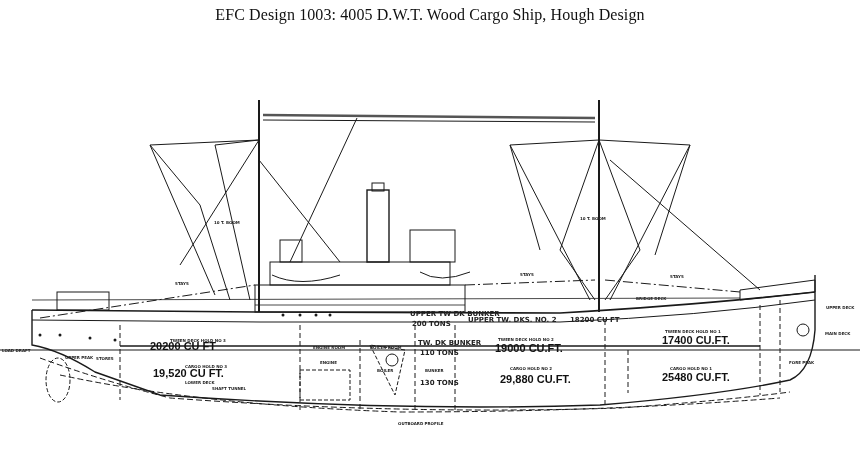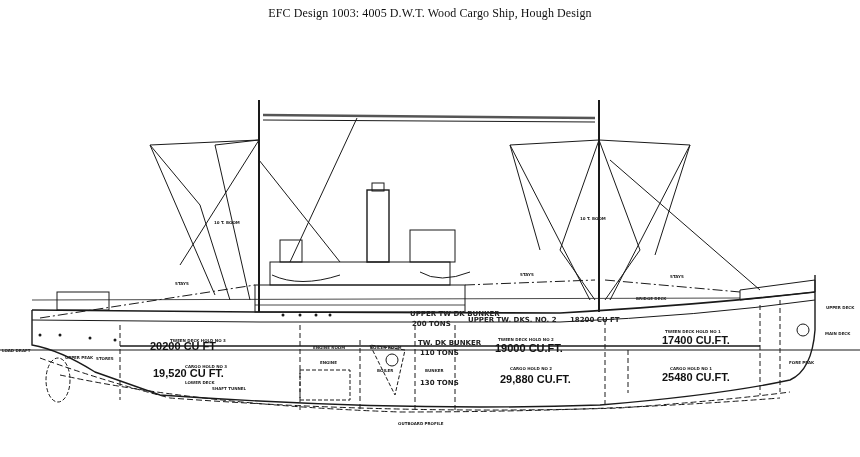--- a/index.html
+++ b/index.html
@@ -1,17 +1,17 @@
 <!DOCTYPE html>
 <html><head>
 <meta charset="utf-8">
 <style>
   html,body{margin:0;padding:0;background:#ffffff;}
   body{width:860px;height:457px;overflow:hidden;position:relative;font-family:"Liberation Serif",serif;}
-  .title{position:absolute;left:0;top:6px;width:860px;text-align:center;font-size:12px;color:#111;letter-spacing:0.1px;}
+  .title{position:absolute;left:0;top:6px;width:860px;text-align:center;font-size:16px;color:#111;letter-spacing:0.1px;}
   svg.plan{position:absolute;left:0;top:0;}
   .lbl{font-family:"DejaVu Sans",sans-serif;font-weight:bold;fill:#222;}
   .sm{font-size:4px;}
   .md{font-size:7px;}
   .lg{font-family:"Liberation Sans",sans-serif;font-size:11px;fill:#111;}
 </style>
 </head>
 <body>
 
 <div class="title">EFC Design 1003:  4005 D.W.T. Wood Cargo Ship, Hough Design</div>

